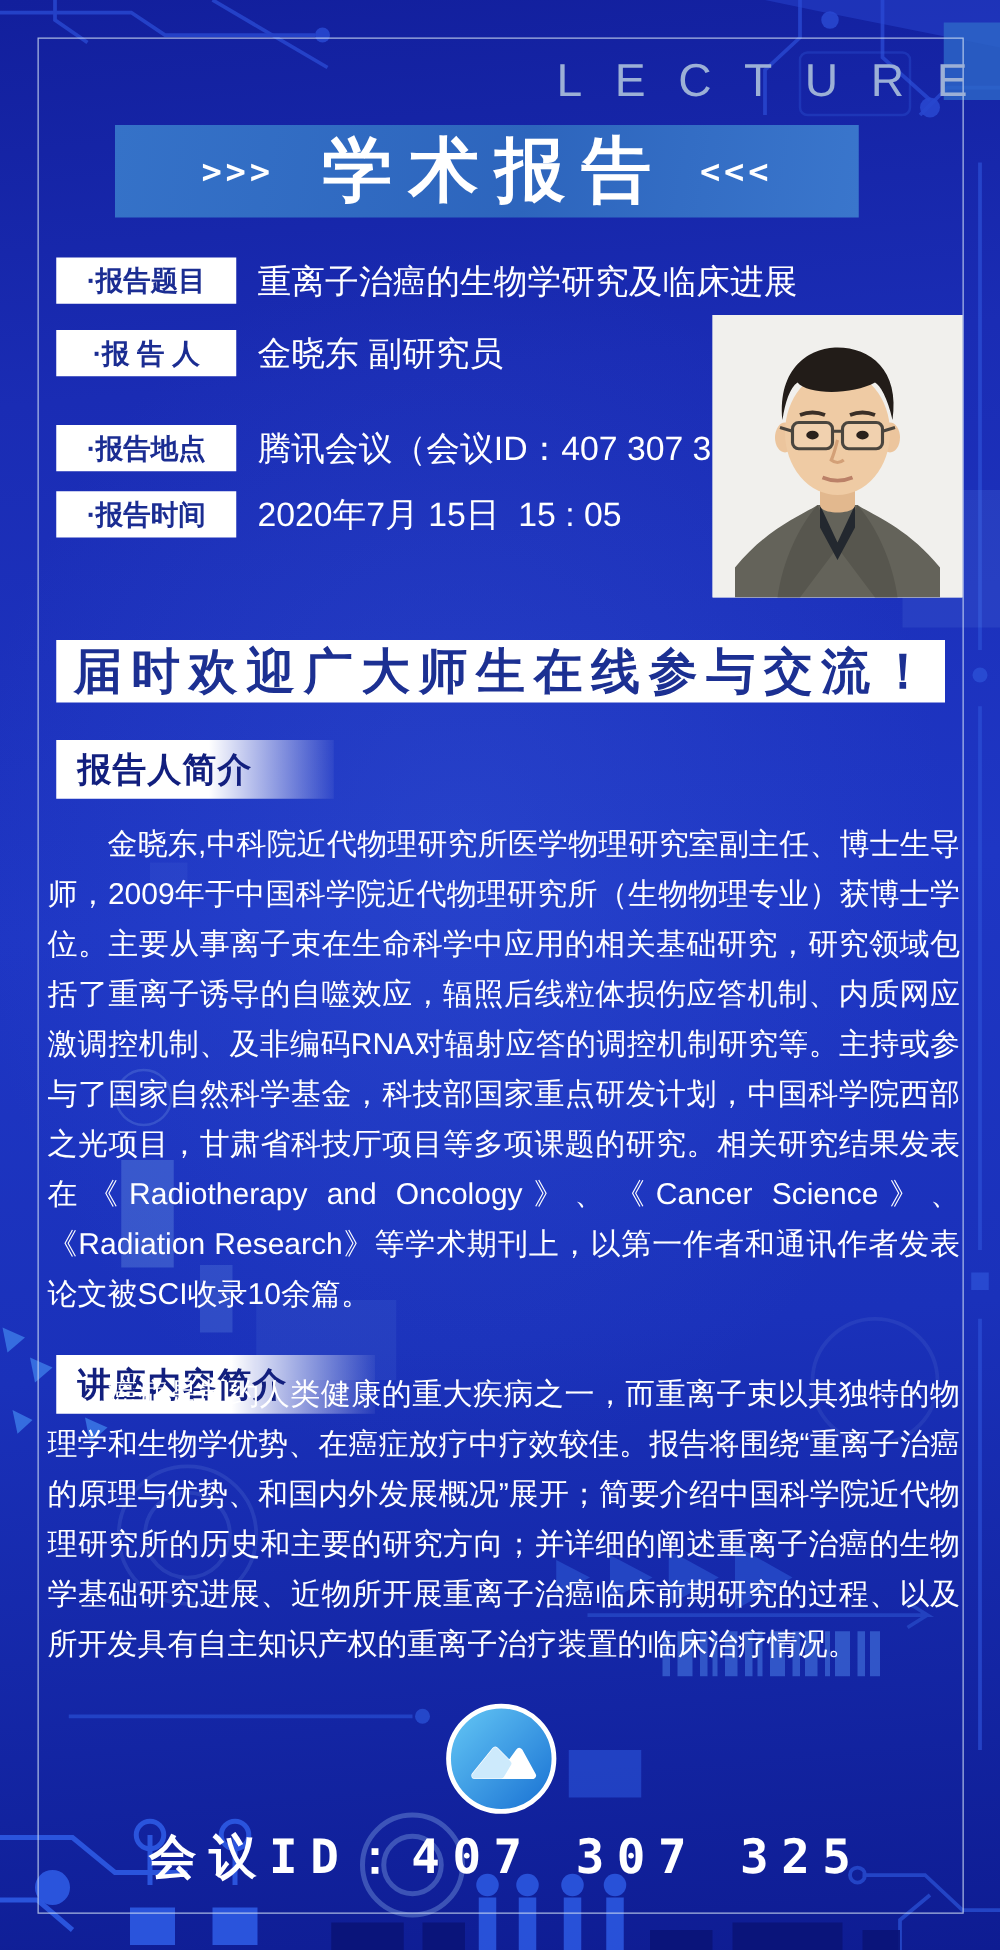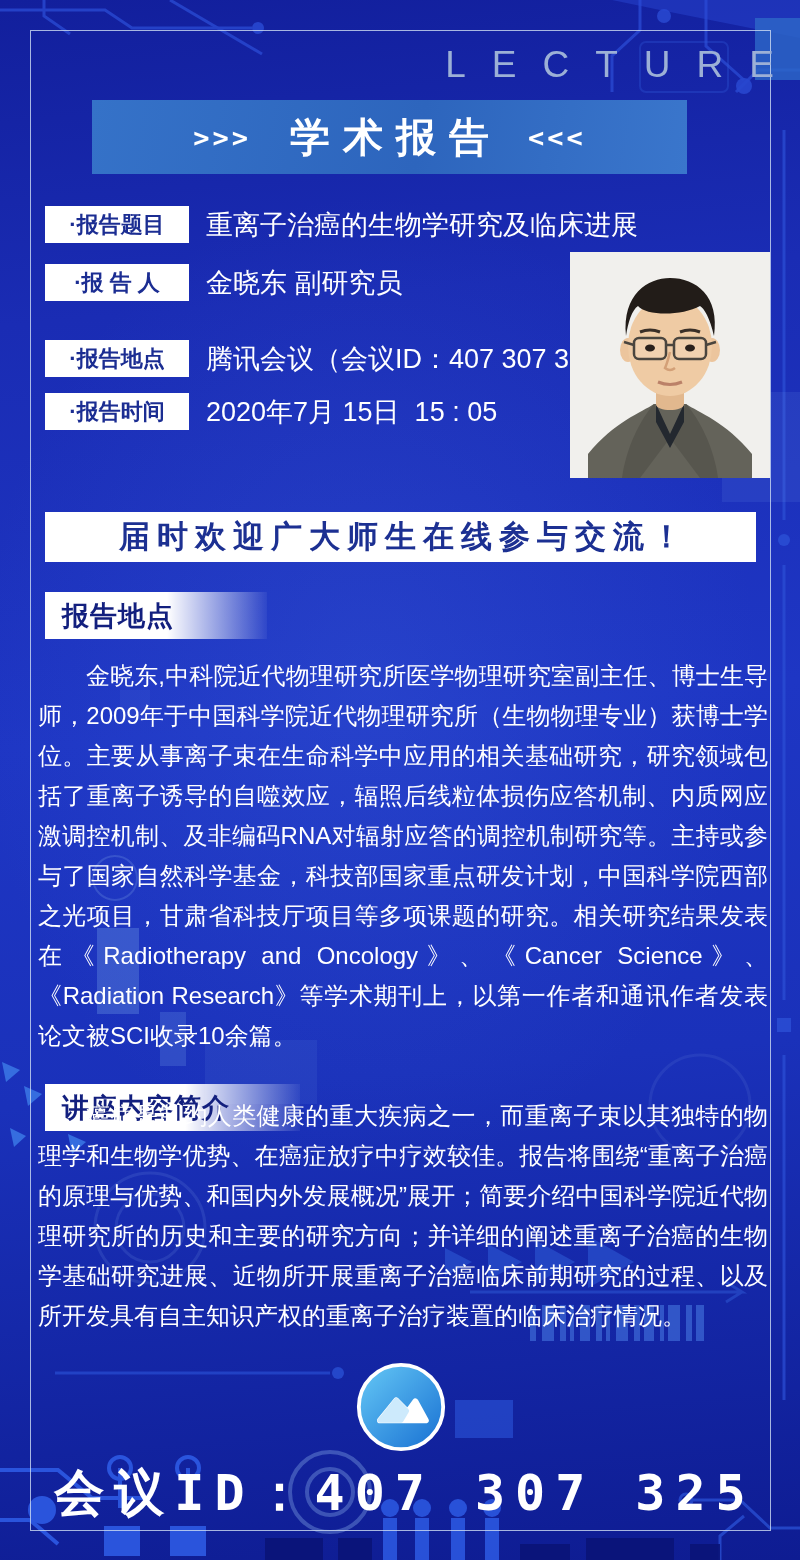--- a/index.html
+++ b/index.html
@@ -20,59 +20,59 @@
   .eyebrow {
     position:absolute; top:44px; left:0; width:100%; text-align:right; z-index:2;
     color:#9cb0d6; font-size:37px; font-weight:300; letter-spacing:26px; text-indent:26px;
   }
   .title-bar {
     position:absolute; left:92px; top:100px; width:595px; height:74px; z-index:2;
     background:linear-gradient(100deg,#3572c8 0%,#2d65bd 55%,#3a76cc 100%);
     display:flex; align-items:center; justify-content:center; gap:26px;
   }
   .title-arrows { color:#fff; font-size:27px; font-weight:700; letter-spacing:3px; font-family:"DejaVu Sans Mono", monospace; }
-  .title-text { color:#fff; font-size:40px; font-weight:700; letter-spacing:13px; text-indent:13px; }
+  .title-text { color:#fff; font-size:56px; font-weight:700; letter-spacing:13px; text-indent:13px; }
   .info-row { position:absolute; left:45px; width:715px; height:37px; display:flex; align-items:center; z-index:2; }
   .info-label {
     flex:none; width:144px; height:37px; background:#ffffff; color:#1b2d92;
     font-weight:700; font-size:22px; display:flex; align-items:center; justify-content:center;
     white-space:pre;
   }
   .info-value { margin-left:17px; color:#ffffff; font-size:27px; white-space:pre; }
   .photo {
     position:absolute; left:570px; top:252px; width:200px; height:226px; z-index:2;
     background:#f6f5f2;
   }
   .photo svg { display:block; width:100%; height:100%; }
   .banner {
     position:absolute; left:45px; top:512px; width:711px; height:50px; background:#ffffff;
     display:flex; align-items:center; justify-content:center; z-index:2;
   }
   .banner-text {
     color:#1c3092; font-family:"Liberation Serif", serif; font-weight:700;
-    font-size:31px; letter-spacing:7px; text-indent:7px;
+    font-size:39px; letter-spacing:7px; text-indent:7px;
   }
   .section-heading {
     position:absolute; left:45px; height:47px; display:flex; align-items:center; z-index:2;
     padding-left:17px; color:#121f7e; font-weight:700; font-size:27px; letter-spacing:1px;
     background:linear-gradient(90deg,#ffffff 0%,#ffffff 55%,rgba(255,255,255,0.05) 100%);
   }
   .heading-bio { top:592px; width:205px; }
   .heading-intro { top:1084px; width:238px; }
   .body-text {
     position:absolute; left:38px; width:730px; z-index:2;
     color:#ffffff; font-size:24px; line-height:40px; text-align:justify; text-indent:2em;
   }
   .bio-text { top:656px; }
   .intro-text { top:1096px; }
   .logo { position:absolute; left:355px; top:1361px; width:92px; height:92px; z-index:2; }
   .logo svg { display:block; width:100%; height:100%; }
   .meeting-id {
     position:absolute; top:1460px; left:0; width:100%; text-align:center; z-index:2;
-    color:#ffffff; font-size:50px; font-weight:700; letter-spacing:10px; text-indent:10px;
+    color:#ffffff; font-size:38px; font-weight:700; letter-spacing:10px; text-indent:10px;
     font-family:"DejaVu Sans Mono", monospace;
   }
 </style>
 </head>
 <body>
 
 <div class="poster">
 
   <svg class="decor" viewBox="0 0 800 1560" aria-hidden="true">
 
@@ -259,21 +259,21 @@
 
       <path d="M100 100 Q97 112 95 116 Q100 120 105 116" stroke="#d3a077" stroke-width="2.5" fill="none"></path>
       <path d="M88 130 Q100 135 112 130" stroke="#bb8168" stroke-width="3" fill="none"></path>
     </svg>
   </div>
 
   <div class="banner">
     <span class="banner-text">届时欢迎广大师生在线参与交流！</span>
   </div>
 
-  <div class="section-heading heading-bio">报告地点</div>
+  <div class="section-heading heading-bio">报告人简介</div>
   <div class="body-text bio-text">金晓东,中科院近代物理研究所医学物理研究室副主任、博士生导师，2009年于中国科学院近代物理研究所（生物物理专业）获博士学位。主要从事离子束在生命科学中应用的相关基础研究，研究领域包括了重离子诱导的自噬效应，辐照后线粒体损伤应答机制、内质网应激调控机制、及非编码RNA对辐射应答的调控机制研究等。主持或参与了国家自然科学基金，科技部国家重点研发计划，中国科学院西部之光项目，甘肃省科技厅项目等多项课题的研究。相关研究结果发表在《Radiotherapy and Oncology》、《Cancer Science》、《Radiation Research》等学术期刊上，以第一作者和通讯作者发表论文被SCI收录10余篇。</div>
 
   <div class="section-heading heading-intro">讲座内容简介</div>
   <div class="body-text intro-text">癌症是制约人类健康的重大疾病之一，而重离子束以其独特的物理学和生物学优势、在癌症放疗中疗效较佳。报告将围绕“重离子治癌的原理与优势、和国内外发展概况”展开；简要介绍中国科学院近代物理研究所的历史和主要的研究方向；并详细的阐述重离子治癌的生物学基础研究进展、近物所开展重离子治癌临床前期研究的过程、以及所开发具有自主知识产权的重离子治疗装置的临床治疗情况。</div>
 
   <div class="logo">
     <svg viewBox="0 0 96 96" aria-hidden="true">
       <defs>
         <linearGradient id="lgLogo" x1="0" y1="0" x2="1" y2="1">
           <stop offset="0" stop-color="#66c9f6"></stop>

